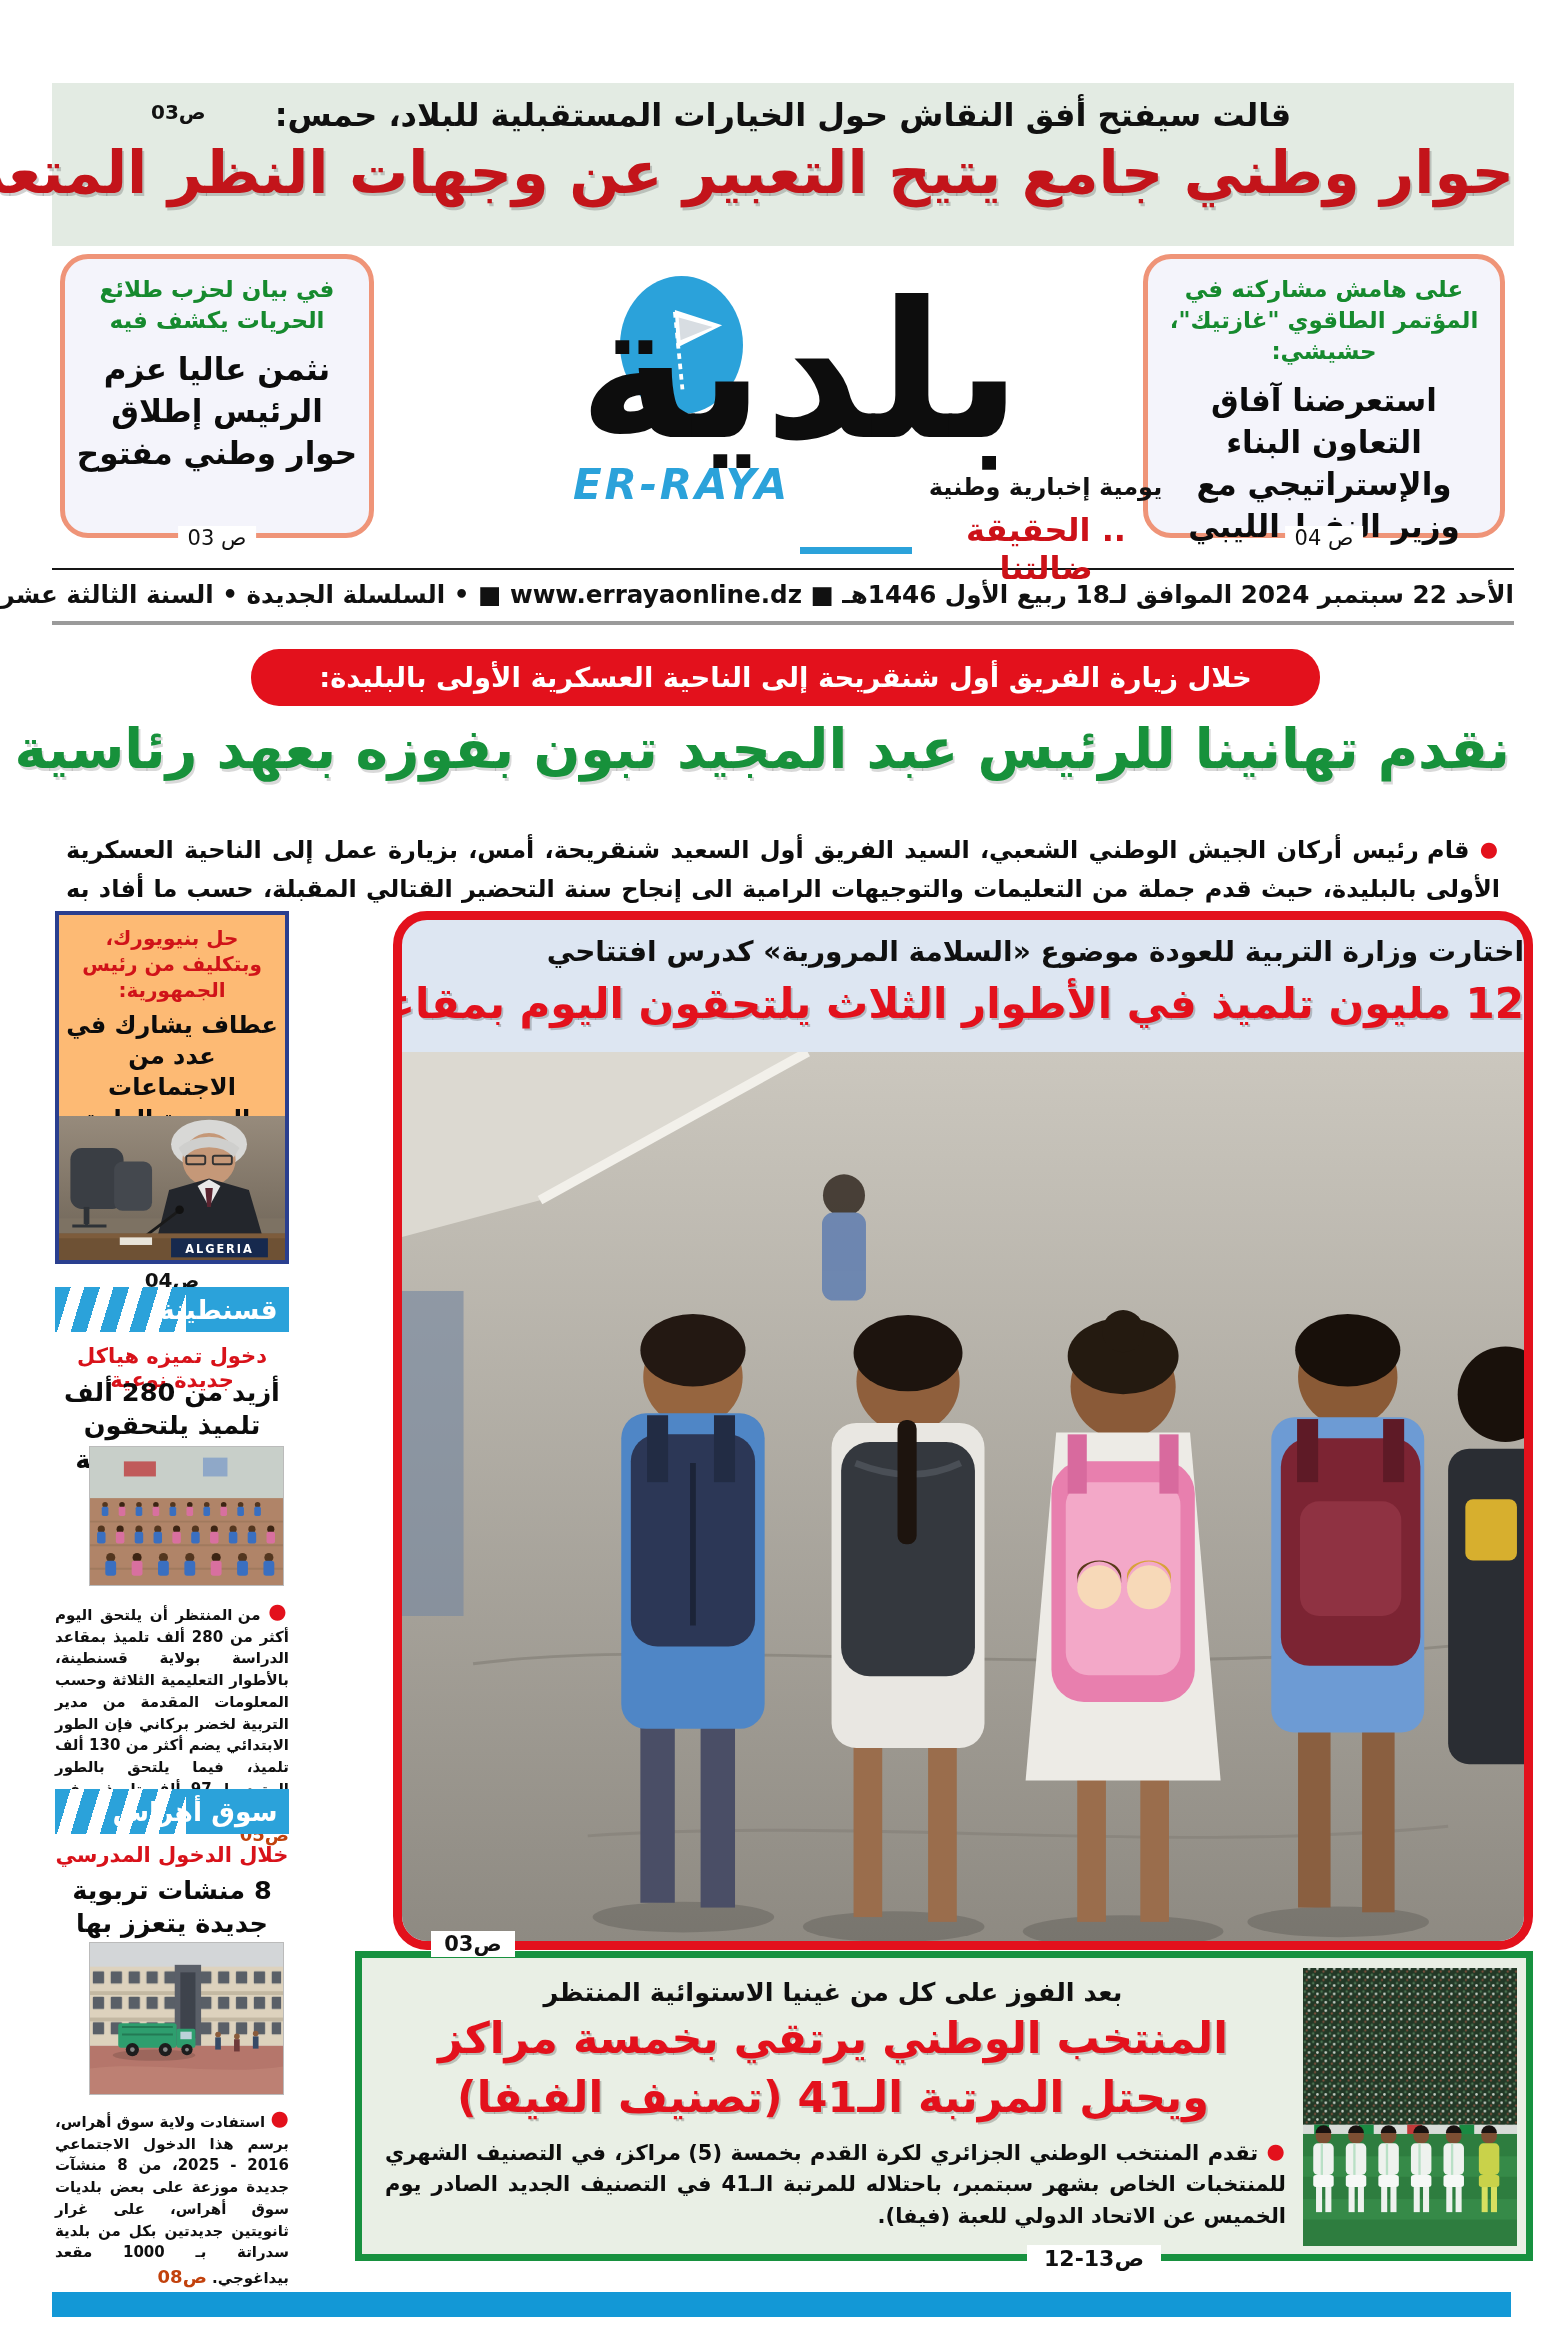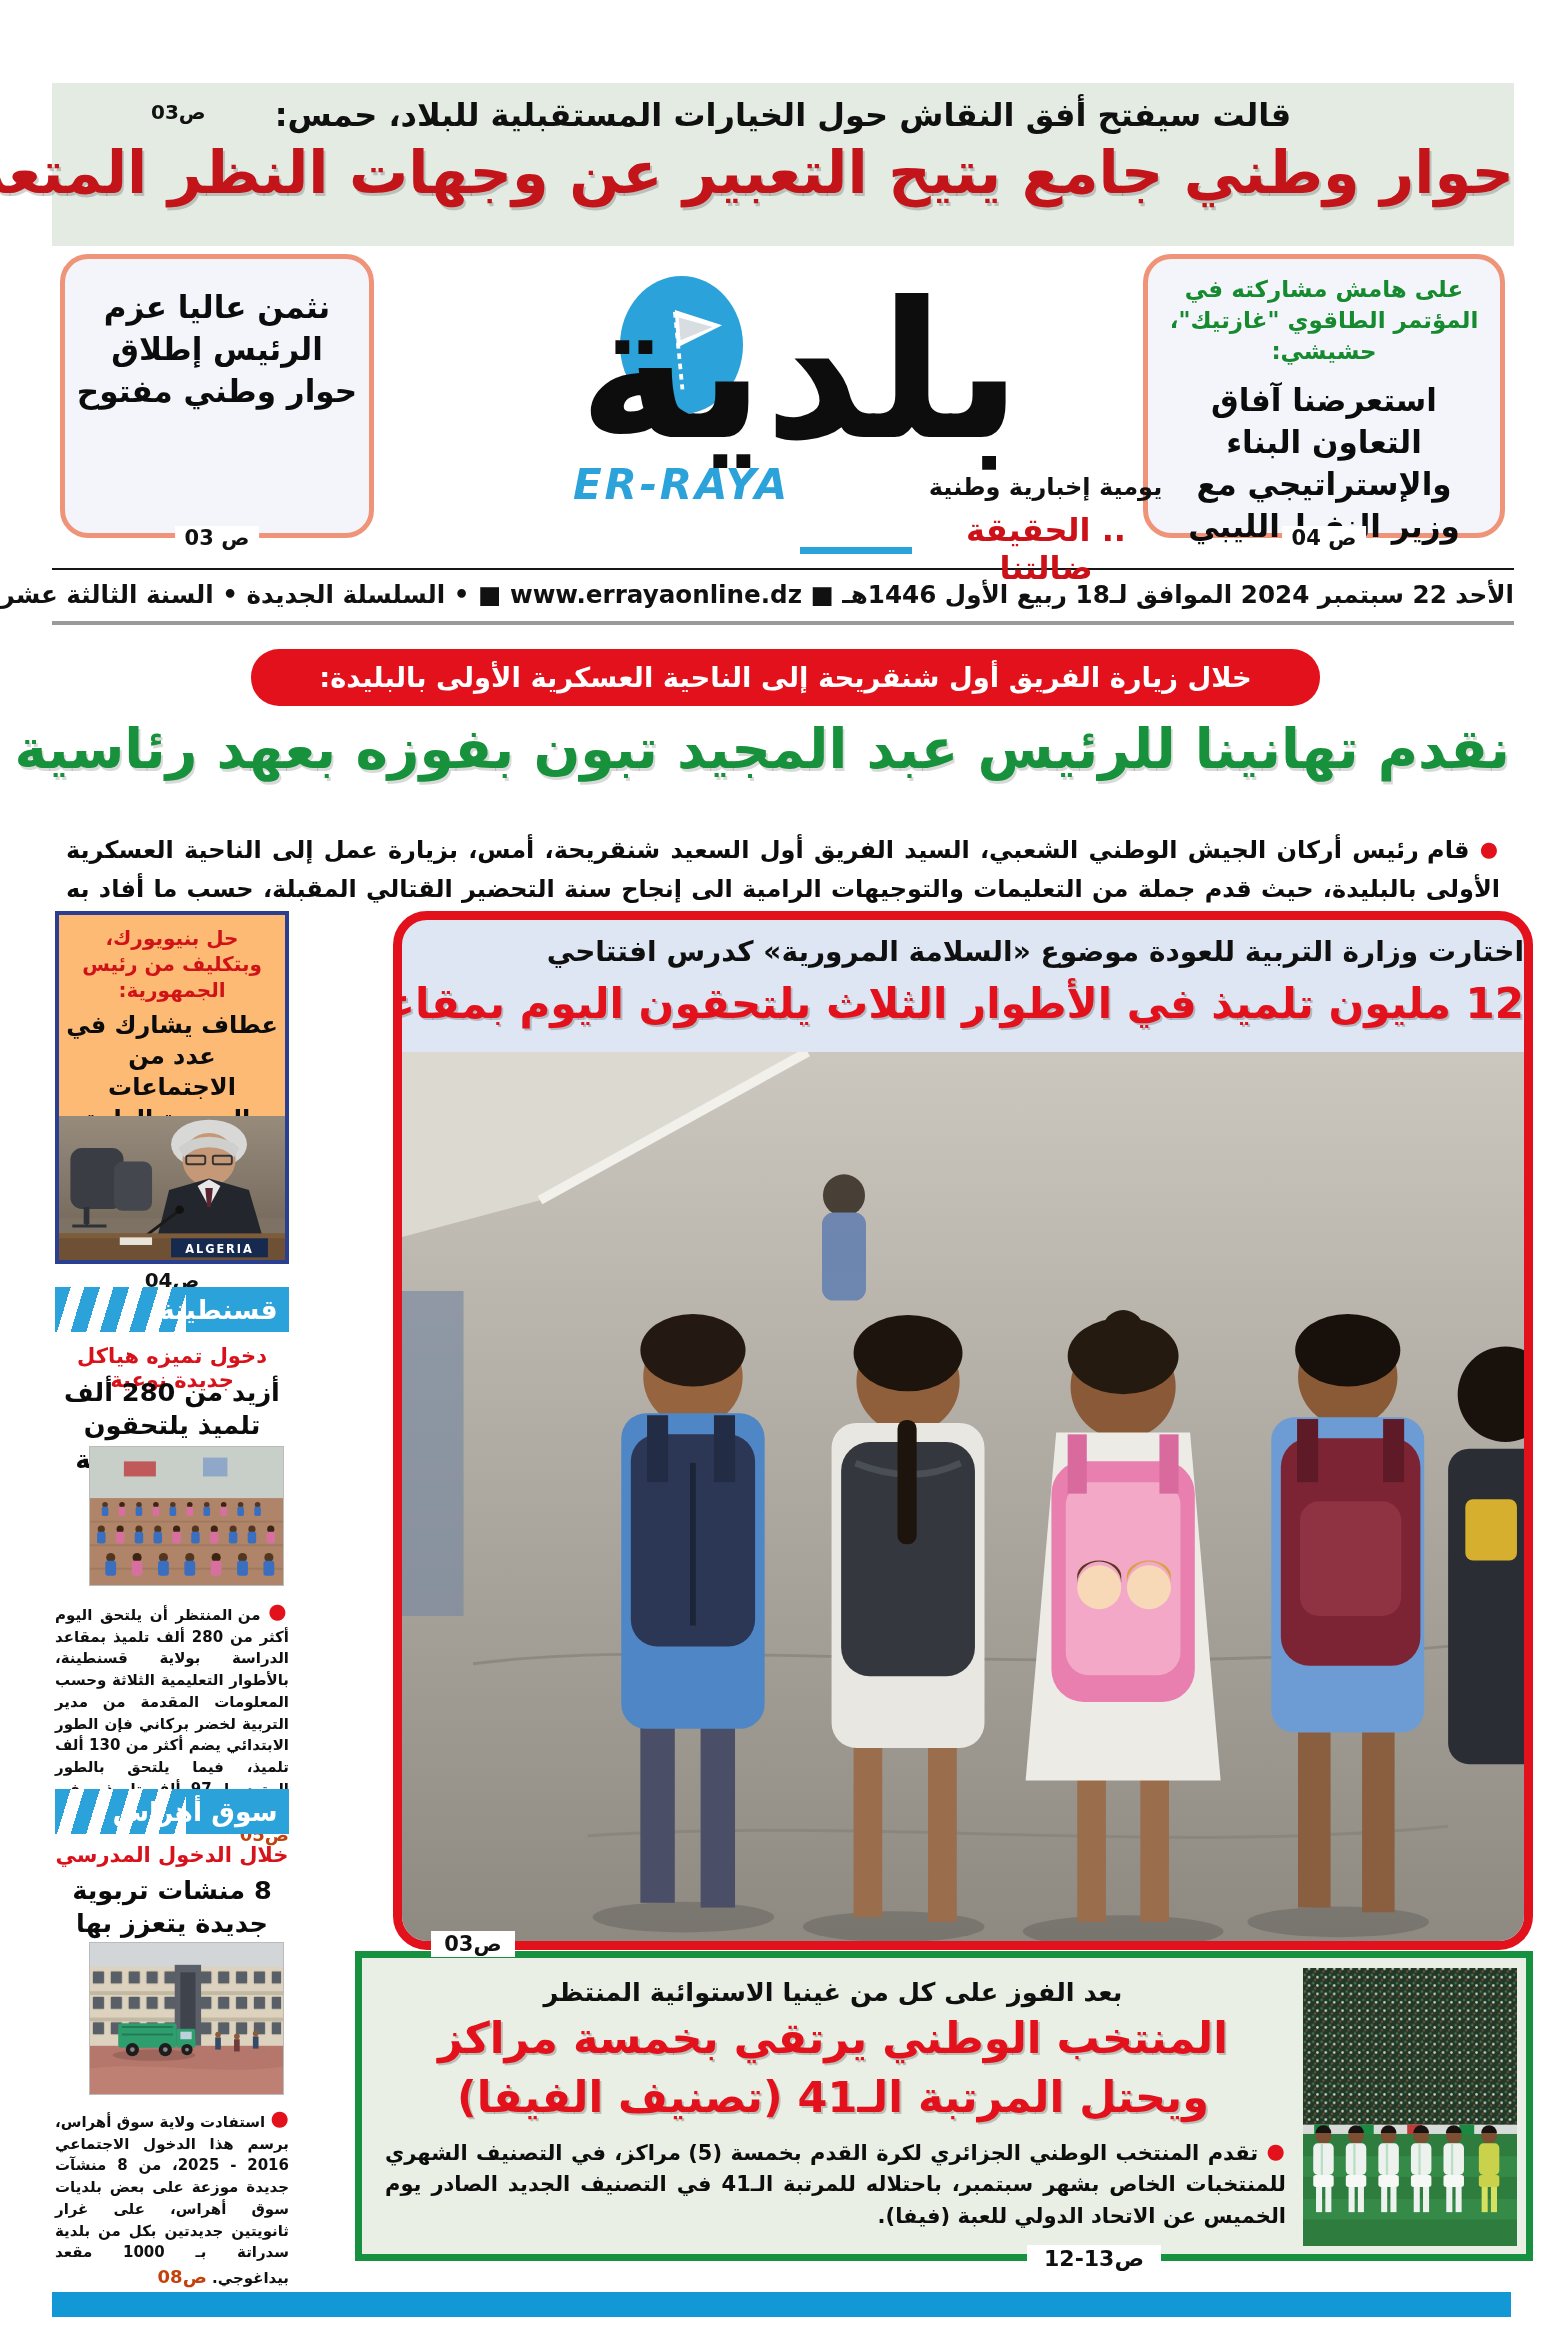--- a/index.html
+++ b/index.html
@@ -16,21 +16,21 @@
   .top-kicker{left:0;top:13.2px;width:100%;font-size:32px;font-weight:700;color:#101010}
   .top-kicker-page{left:99px;top:17px;font-size:20px;font-weight:700}
   .top-headline{left:0;top:55px;width:100%;font-size:59px;font-weight:700;color:#c3141a;
     white-space:nowrap;text-shadow:1.9px 2.8px 0 rgba(0,0,0,.18)}
 
   
   .side-news{border:5.7px solid #ef9478;border-radius:28px;background:#f4f4fb;padding:15px 9.5px 9.5px;text-align:center}
   .side-news .kick{color:#168a2e;font-weight:700;font-size:23px;line-height:1.35}
   .side-news .head{color:#0c0c0c;font-weight:700;font-size:31px;line-height:1.35;margin-top:13.2px}
   .side-news .pg{position:absolute;bottom:-17px;left:50%;transform:translateX(-50%);
-    background:#fff;padding:0 9.5px;font-size:21px;font-weight:700;white-space:nowrap}
+    background:#fff;padding:0 9.5px;font-size:21px;font-weight:400;white-space:nowrap}
   .box-left{left:60px;top:254px;width:314px;height:284px}
   .box-right{left:1143px;top:254px;width:362px;height:284px}
 
   
   .logo-circle{left:620px;top:276px;width:123px;height:138px;border-radius:50%;background:#2ba2da;z-index:1}
   .logo-ar{left:516px;top:244px;width:568px;height:256px;line-height:256px;text-align:center;
     font-size:189px;font-weight:700;color:#0d0d0d;z-index:2;letter-spacing:-3.8px}
   .logo-latin{left:492px;top:460px;width:379px;text-align:center;color:#2ba2da;
     font-size:42px;font-weight:700;font-style:italic;letter-spacing:2.8px;z-index:3;direction:ltr}
   .tagline{left:913px;top:473px;width:265px;text-align:center;font-size:24px;font-weight:700;z-index:3}
@@ -92,20 +92,21 @@
 </head>
 <body>
 
 <div class="abs top-strip">
   <div class="abs top-kicker ctr">قالت سيفتح أفق النقاش حول الخيارات المستقبلية للبلاد، حمس:</div>
   <div class="abs top-kicker-page">ص03</div>
   <div class="abs top-headline ctr">حوار وطني جامع يتيح التعبير عن وجهات النظر المتعددة</div>
 </div>
 
 <div class="abs side-news box-left">
+  <div class="kick">في بيان لحزب طلائع الحريات يكشف فيه</div>
   <div class="head">نثمن عاليا عزم الرئيس إطلاق حوار وطني مفتوح</div>
   <div class="pg">ص 03</div>
 </div>
 
 <div class="abs side-news box-right">
   <div class="kick">على هامش مشاركته في المؤتمر الطاقوي "غازتيك"، حشيشي:</div>
   <div class="head">استعرضنا آفاق التعاون البناء والإستراتيجي مع وزير النفط الليبي</div>
   <div class="pg">ص 04</div>
 </div>
 

